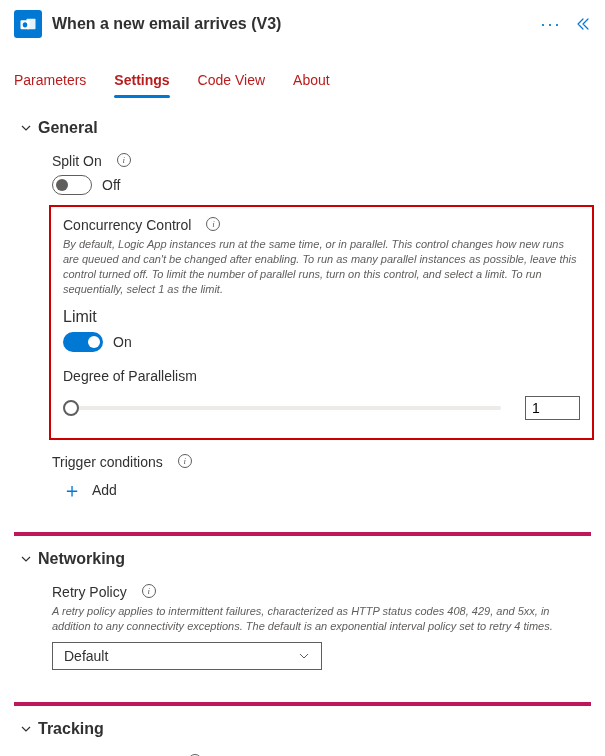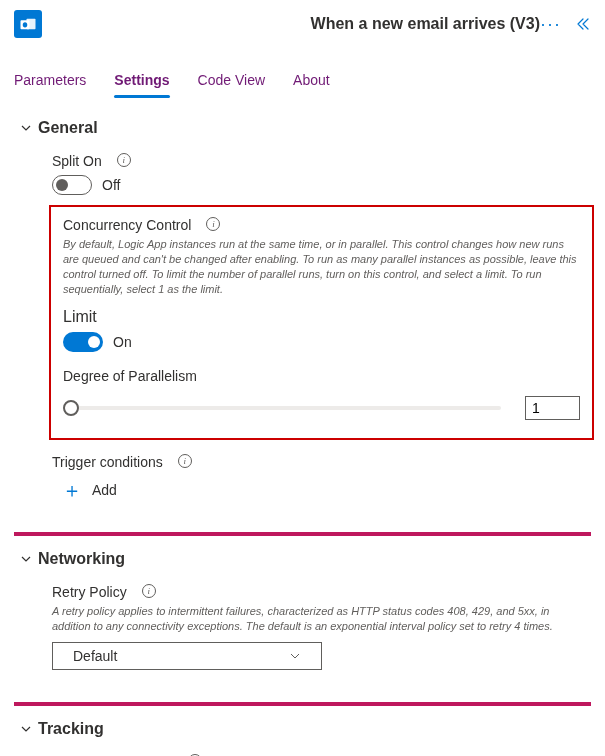--- a/index.html
+++ b/index.html
@@ -1,25 +1,25 @@
 <!DOCTYPE html>
 <html><head>
   <meta charset="utf-8">
   <style>
     * { box-sizing: border-box; margin: 0; padding: 0; font-family: "Segoe UI", -apple-system, sans-serif; }
     body { width: 605px; background: #fff; color: #323130; font-size: 14px; }
-    .header { display: flex; align-items: center; padding: 10px 14px 8px; text-align: right; }
+    .header { display: flex; align-items: center; padding: 10px 14px 8px; }
     .app-icon { width: 28px; height: 28px; border-radius: 3px; background: #0078d4; display: flex; align-items: center; justify-content: center; margin-right: 10px; flex-shrink: 0; }
     .app-icon svg { width: 18px; height: 18px; }
     .title { font-size: 16px; font-weight: 600; flex: 1; }
     .hdr-actions { display: flex; align-items: center; gap: 14px; color: #0078d4; }
     .ellipsis { font-size: 18px; letter-spacing: 1px; cursor: pointer; line-height: 1; }
     .collapse-icon { cursor: pointer; display: inline-flex; }
     .tabs { display: flex; gap: 28px; padding: 0 14px; margin-top: 20px; border-bottom: 1px solid transparent; }
-    .tab { padding: 6px 0 10px; font-size: 14px; cursor: pointer; position: relative; color: #701a75; }
+    .tab { padding: 6px 0 10px; font-size: 14px; cursor: pointer; position: relative; color: #b91c1c; }
     .tab.active { font-weight: 700; }
     .tab.active::after { content: ""; position: absolute; left: 0; right: 0; bottom: 0; height: 3px; background: #0078d4; border-radius: 2px; }
     .content { padding: 18px 14px 30px; }
     .section { border-top: 4px solid #be185d; padding-top: 12px; margin-top: 18px; }
     .section:last-child { border-bottom: 1px solid #edebe9; padding-bottom: 14px; }
     .section:first-child { border-top: none; margin-top: 0; padding-top: 0; }
     .sec-hdr { display: flex; align-items: center; gap: 6px; cursor: pointer; padding: 2px 6px; }
     .sec-hdr svg { width: 12px; height: 12px; }
     .sec-hdr span { font-weight: 600; font-size: 16px; }
     .sec-body { padding: 14px 0 14px 38px; }
@@ -40,21 +40,21 @@
     .dop-label { font-size: 14px; margin-top: 16px; margin-bottom: 12px; }
     .slider-row { display: flex; align-items: center; gap: 24px; }
     .slider { flex: 1; position: relative; height: 20px; display: flex; align-items: center; cursor: pointer; }
     .track { position: absolute; left: 8px; right: 0; height: 4px; background: #edebe9; border-radius: 2px; }
     .thumb { position: absolute; left: 0; width: 16px; height: 16px; border: 2px solid #605e5c; background: #fff; border-radius: 50%; }
     .num-input { width: 55px; height: 24px; border: 1px solid #605e5c; font-size: 14px; padding: 0 6px; }
     .add-btn { display: flex; align-items: center; gap: 10px; margin-top: 10px; margin-left: 10px; cursor: pointer; color: #0078d4; }
     .plus { font-size: 20px; font-weight: 300; line-height: 1; }
     .add-txt { color: #323130; font-size: 14px; }
     .select-wrap { position: relative; width: 270px; margin-top: 8px; }
-    .select-box { width: 100%; height: 28px; border: 1px solid #605e5c; padding: 0 20px; display: flex; align-items: center; justify-content: space-between; cursor: pointer; font-size: 14px; background: #fff; }
+    .select-box { width: 100%; height: 28px; border: 1px solid #605e5c; padding: 0 11px; display: flex; align-items: center; justify-content: space-between; cursor: pointer; font-size: 14px; background: #fff; }
     .text-input { width: 100%; height: 28px; border: 1px solid #605e5c; padding: 0 8px; font-size: 14px; margin-top: 8px; }
     .retry-body .desc-text { margin-bottom: 2px; }
     .trk-body { width: calc(100% - 2px); }
   </style>
 </head>
 <body>
 
 <div class="header">
   <div class="app-icon">
     <svg viewBox="0 0 24 24" fill="none">

